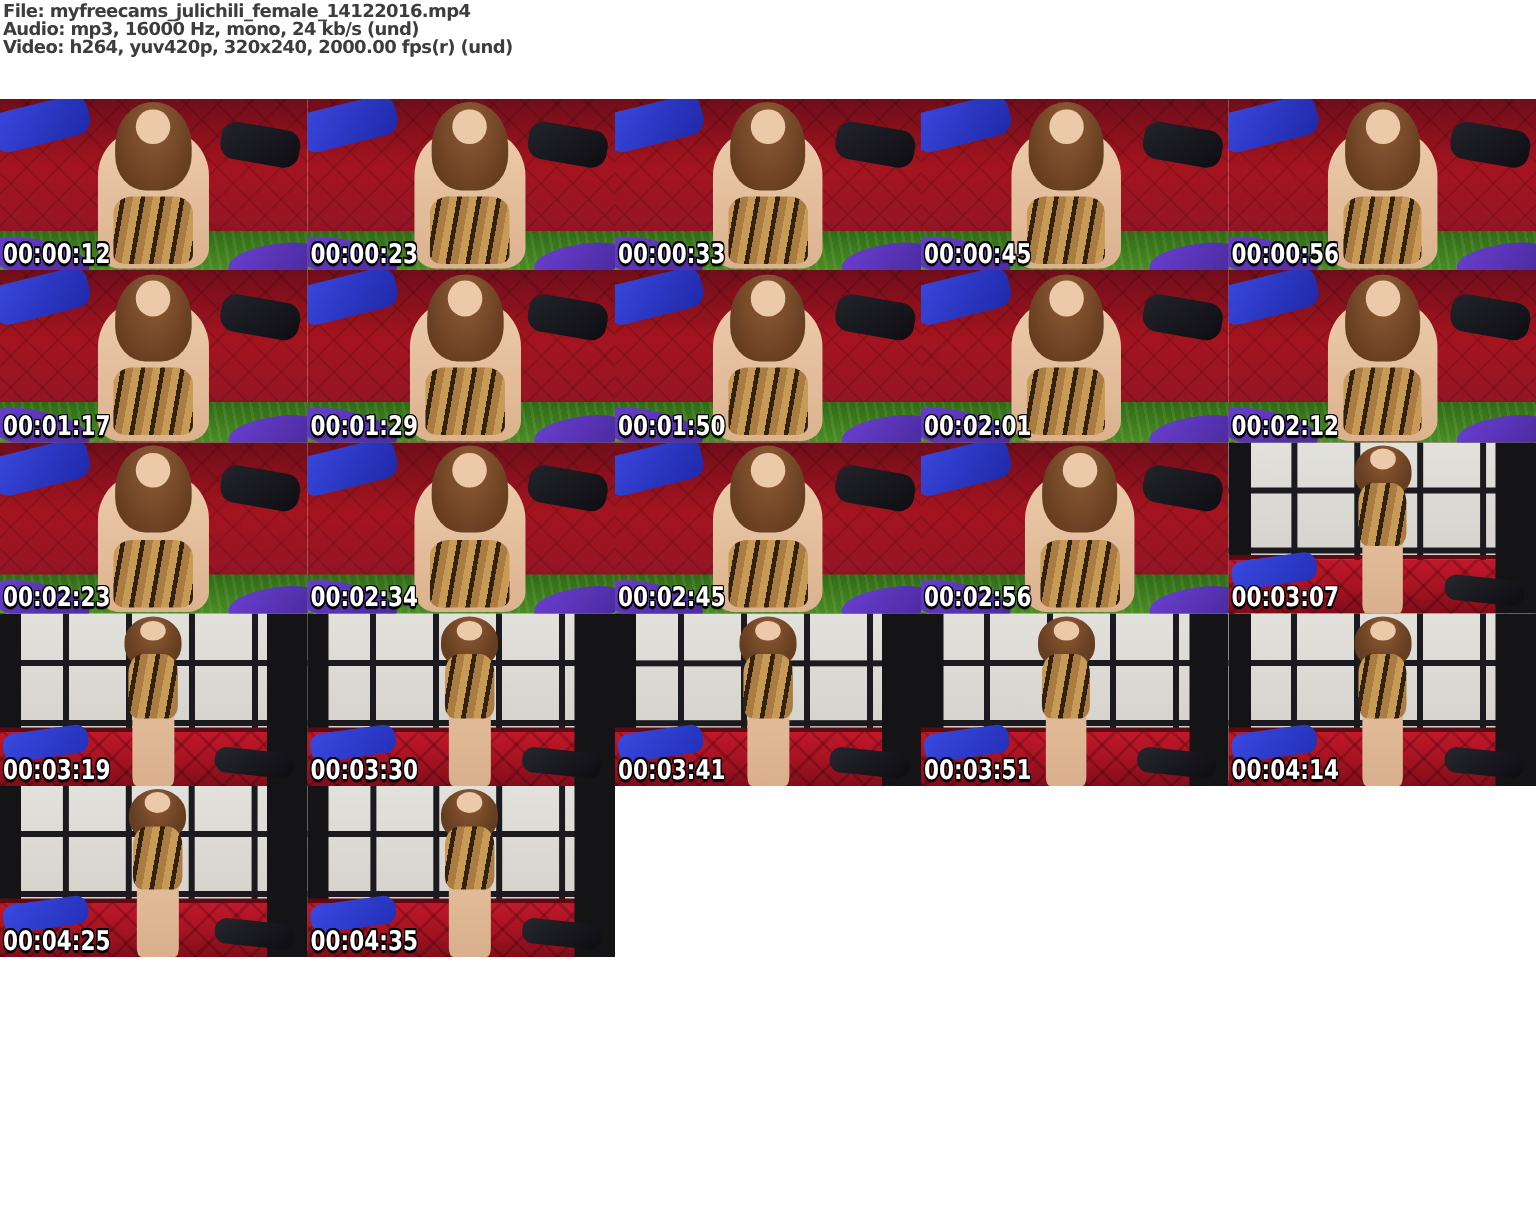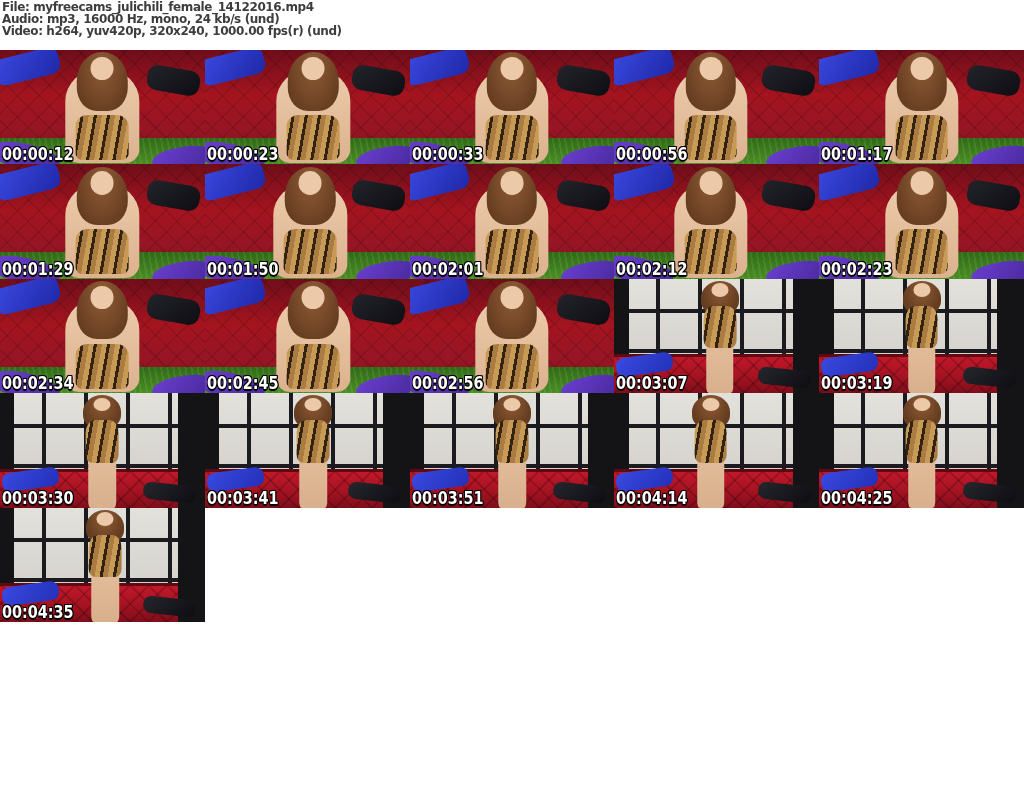--- a/index.html
+++ b/index.html
@@ -5,21 +5,21 @@
   * { box-sizing: border-box; }
   html, body { margin: 0; padding: 0; }
   body {
     width: 1024px; height: 811px;
     background: #ffffff;
     font-family: "DejaVu Sans", sans-serif;
     overflow: hidden;
   }
 
   
-  .header { height: 50px; padding: 1px 0 0 2px; background: #ffffff; }
+  .header { height: 66px; padding: 1px 0 0 2px; background: #ffffff; }
   .header .line {
     font-weight: bold;
     font-size: 12px;
     line-height: 12.2px;
     letter-spacing: -0.4px;
     color: #3d3d3d;
     white-space: nowrap;
   }
 
   
@@ -171,21 +171,21 @@
       -1px -1px 0 #000, 1px 1px 0 #000, -1px 1px 0 #000, 1px -1px 0 #000,
       0 2px 1px #000;
   }
 </style>
 </head>
 <body>
 
 <div class="header">
   <div class="line">File: myfreecams_julichili_female_14122016.mp4</div>
   <div class="line">Audio: mp3, 16000 Hz, mono, 24 kb/s (und)</div>
-  <div class="line">Video: h264, yuv420p, 320x240, 1000.00 fps(r) (und)</div>
+  <div class="line">Video: h264, yuv420p, 320x240, 2000.00 fps(r) (und)</div>
 </div>
 
 <div class="grid">
     <div class="thumb sc-couch">
     <div class="shape pil-blue"></div>
     <div class="shape pil-black"></div>
     <div class="shape grass"></div>
 
     <div class="shape pil-purple-l"></div>
     <div class="shape pil-purple-r"></div>
@@ -233,20 +233,35 @@
     <div class="shape grass"></div>
 
     <div class="shape pil-purple-l"></div>
     <div class="shape pil-purple-r"></div>
     <div class="figure">
       <div class="fig-skin"></div>
       <div class="fig-hair"></div>
       <div class="fig-face"></div>
       <div class="fig-outfit"></div>
     </div>
+    <span class="ts">00:00:45</span>
+  </div>
+    <div class="thumb sc-couch">
+    <div class="shape pil-blue"></div>
+    <div class="shape pil-black"></div>
+    <div class="shape grass"></div>
+
+    <div class="shape pil-purple-l"></div>
+    <div class="shape pil-purple-r"></div>
+    <div class="figure">
+      <div class="fig-skin"></div>
+      <div class="fig-hair"></div>
+      <div class="fig-face"></div>
+      <div class="fig-outfit"></div>
+    </div>
     <span class="ts">00:00:56</span>
   </div>
     <div class="thumb sc-couch">
     <div class="shape pil-blue"></div>
     <div class="shape pil-black"></div>
     <div class="shape grass"></div>
 
     <div class="shape pil-purple-l"></div>
     <div class="shape pil-purple-r"></div>
     <div class="figure">

